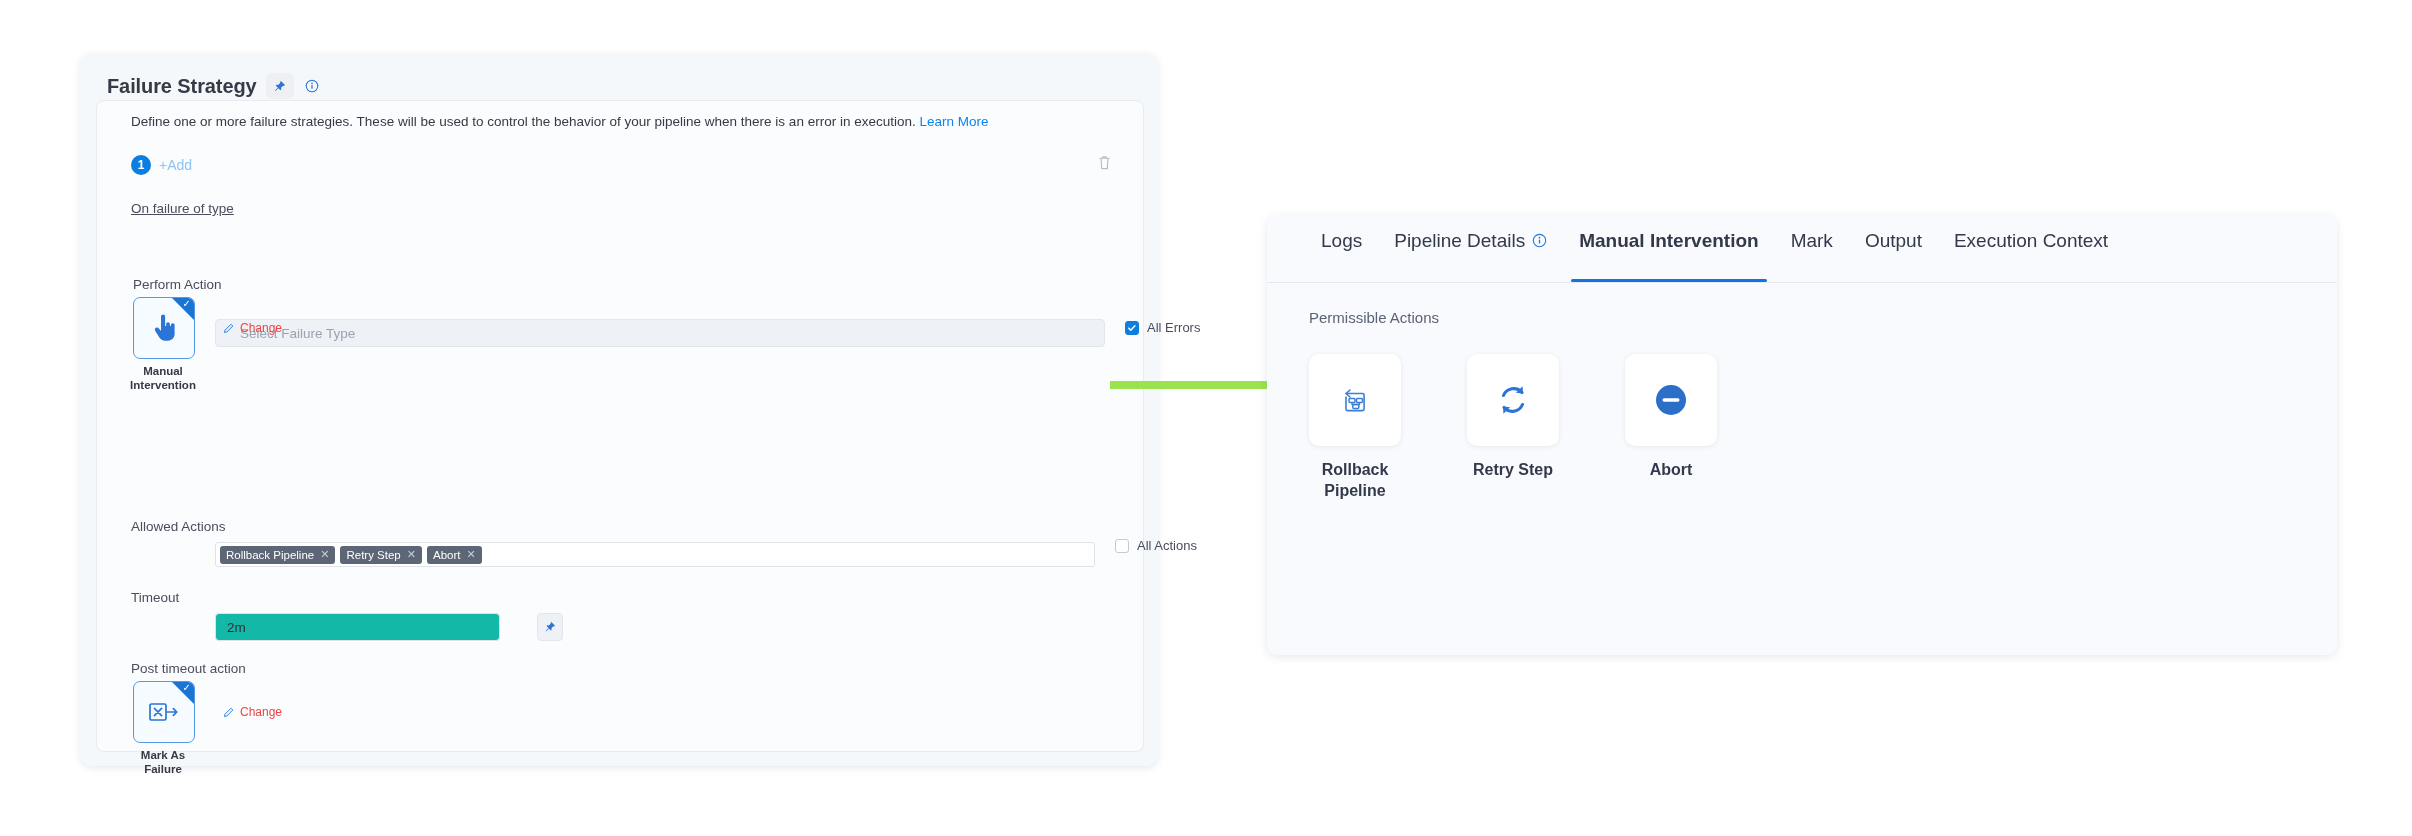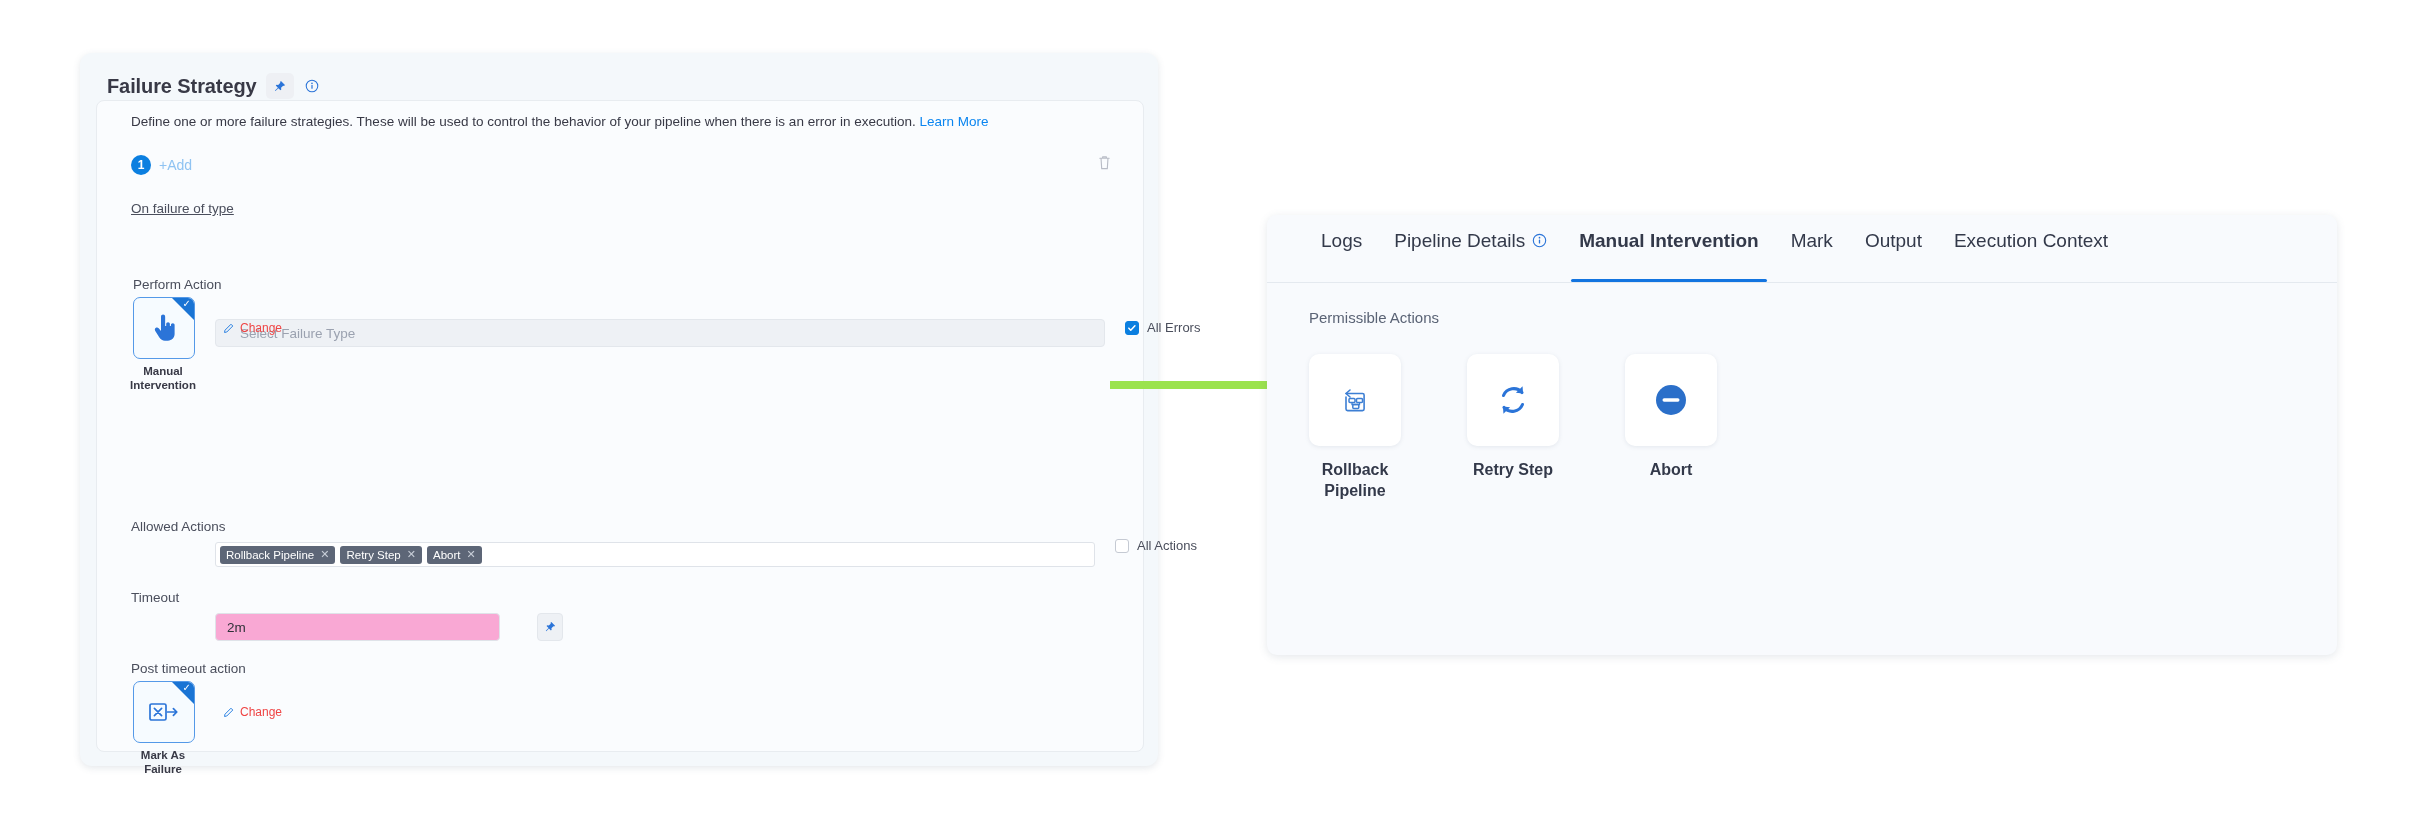--- a/index.html
+++ b/index.html
@@ -99,21 +99,21 @@
     display:flex;align-items:center;gap:5px;padding-left:4px;
   }
   .chip{
     height:18px;background:#5d6677;border-radius:3px;color:#fff;font-size:11.5px;
     display:flex;align-items:center;gap:6px;padding:0 6px;cursor:default;white-space:nowrap;
   }
   .chip-x{font-size:11px;color:#c8ced8;cursor:pointer;line-height:11px;}
 
   #timeout-input{
     position:absolute;left:118px;top:512px;width:285px;height:28px;
-    background:#f9a8d4;border:1px solid #dfe3e9;border-radius:4px;box-sizing:border-box;
+    background:#14b8a6;border:1px solid #dfe3e9;border-radius:4px;box-sizing:border-box;
     font-size:13.5px;color:#2e3138;display:flex;align-items:center;padding-left:11px;cursor:text;
   }
   #timeout-pin{
     position:absolute;left:440px;top:512px;width:26px;height:28px;
     background:#eef1f5;border:1px solid #e3e7ec;border-radius:4px;box-sizing:border-box;
     display:flex;align-items:center;justify-content:center;cursor:pointer;
   }
 
   
   #flow-arrow{position:absolute;left:1110px;top:372px;width:220px;height:26px;}

